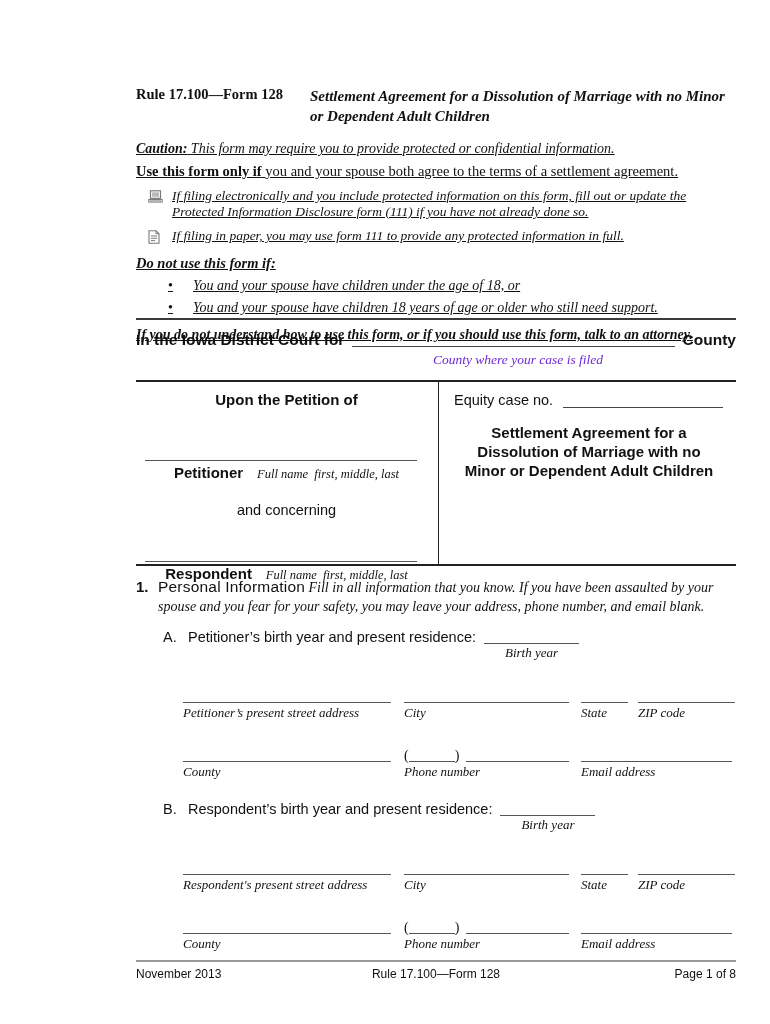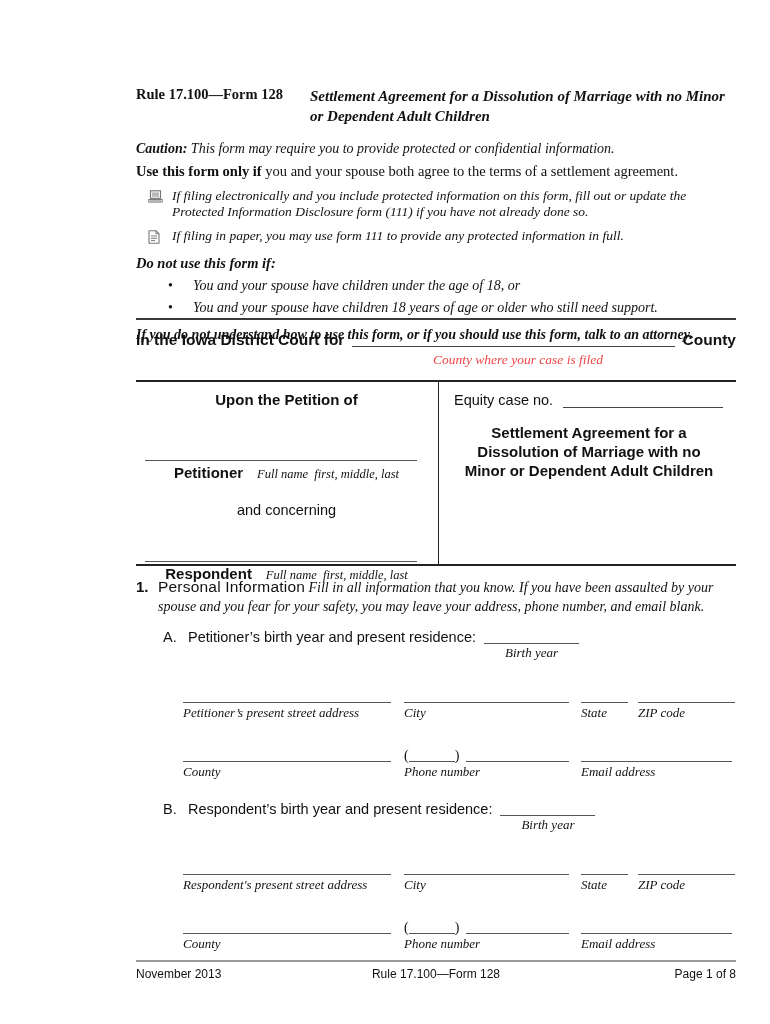--- a/index.html
+++ b/index.html
@@ -15,39 +15,39 @@
     margin-left:48px;
   }
   .abs { position:absolute; left:88px; width:600px; }
 
   
   .hdr { top:86px; display:flex; }
   .hdr-rule { font-weight:bold; font-size:14.5px; white-space:nowrap; }
   .hdr-title { font-weight:bold; font-style:italic; font-size:15px; line-height:20px; margin-left:27px; width:445px; }
 
   
-  .notices { top:141px; }
+  .notices { top:141px;text-decoration:underline; }
   .line-caution { font-size:14px; }
   .b-i { font-weight:bold; font-style:italic; }
   .it { font-style:italic; }
   .line-useonly { margin-top:6px; font-size:14.5px; }
   .bold { font-weight:bold; }
   .icon-item { display:flex; margin-top:8px; margin-left:12px; }
   .icon-cell { width:24px; flex:0 0 24px; padding-top:2px; color:#7a7a7a; }
   .icon-item .txt { font-style:italic; font-size:13.5px; line-height:16px; width:516px; }
   .donotuse { margin-top:11px; font-size:14.5px; }
   .bullet-item { display:flex; margin-top:6px; margin-left:32px; font-style:italic; font-size:14px; }
   .bullet-dot { width:25px; flex:0 0 25px; font-style:normal; }
   .attorney { margin-top:11px; font-size:14px; }
 
   
   .toprule { top:318px; border-top:2px solid #3a3a3a; height:0; }
   .courtline { top:330px; font-family:"Liberation Sans", sans-serif; font-weight:bold; font-size:15.5px; display:flex; align-items:flex-end; }
   .court-blank { flex:1 1 auto; border-bottom:1px solid #444; margin:0 8px 2px 8px; height:17px; }
-  .court-caption { top:352px; left:310px; width:320px; position:absolute; text-align:center; font-style:italic; font-size:13.5px; color:#ef4444; }
+  .court-caption { top:352px; left:310px; width:320px; position:absolute; text-align:center; font-style:italic; font-size:13.5px; color:#6d28d9; }
 
   
   .capbox { top:380px; height:186px; border-top:2px solid #222; border-bottom:2px solid #222; display:flex; font-family:"Liberation Sans", sans-serif; }
   .cap-left { width:302px; flex:0 0 302px; padding:9px 10px 0 9px;text-align:center; }
   .cap-right { flex:1; border-left:1.5px solid #222; padding:10px 12px 0 15px; }
   .cap-h { font-weight:bold; font-size:15px; }
   .name-blank { border-bottom:1px solid #555; width:272px; height:0; }
   .nb1 { margin-top:52px; }
   .nb2 { margin-top:43px; }
   .party-row { margin-top:3px; }

